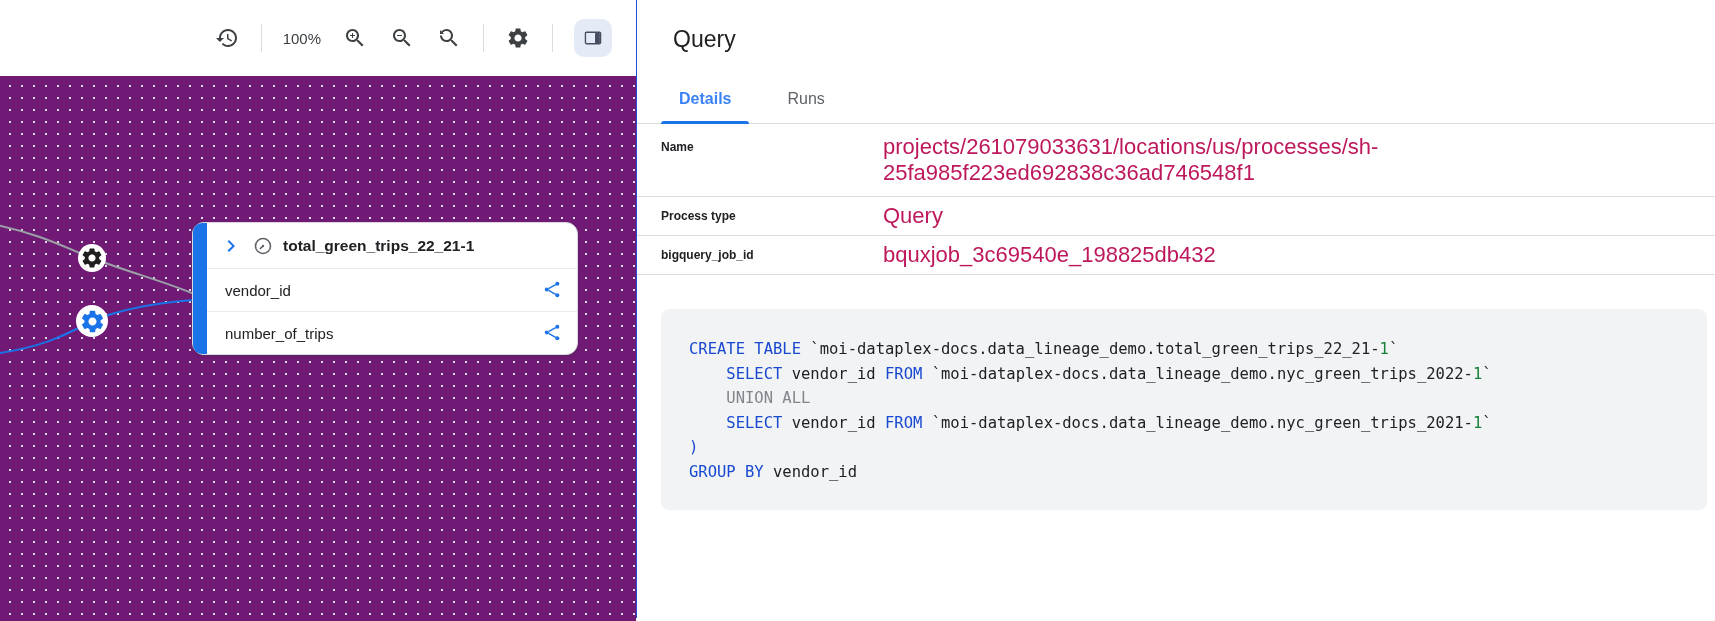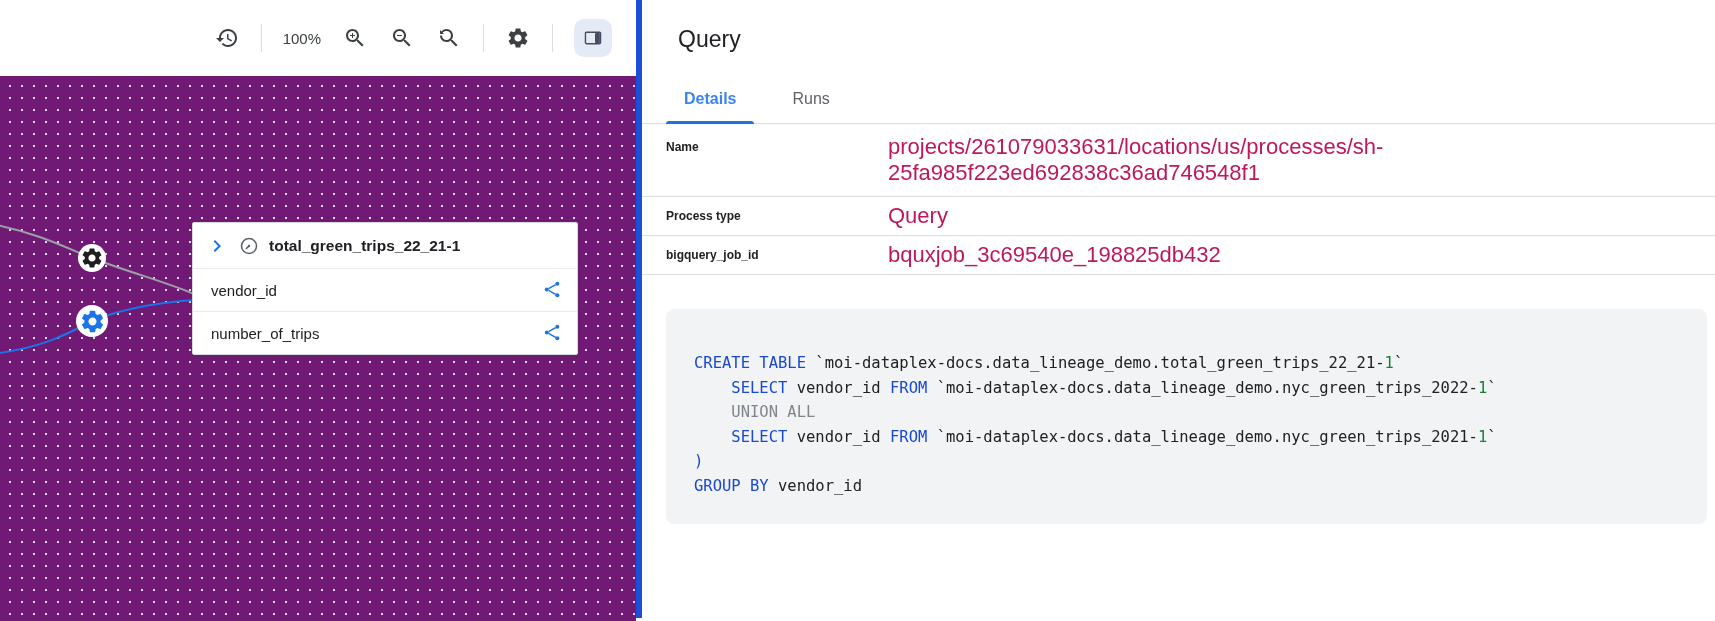--- a/index.html
+++ b/index.html
@@ -30,52 +30,52 @@
 
   .process-gear { position:absolute; background:#fff; border-radius:50%; padding:2px;
     display:flex; align-items:center; justify-content:center; cursor:pointer; }
   .process-gear svg { display:block; }
   .gear-dark { left:78px; top:168px; width:28px; height:28px; }
   .gear-dark svg { width:24px; height:24px; fill:#1f1f1f; }
   .gear-blue { left:76px; top:229px; width:32px; height:32px; }
   .gear-blue svg { width:27px; height:27px; fill:#1a73e8; }
 
   .node-card { position:absolute; left:192px; top:146px; width:386px; height:133px;
-    display:flex; background:#fff; border:1px solid #d6d9dd; border-radius:2px;
-    box-shadow:0 1px 2px rgba(60,64,67,.3), 0 1px 3px rgba(60,64,67,.15); cursor:pointer;flex-direction:column; }
+    display:flex; background:#fff; border:1px solid #d6d9dd; border-radius:12px;
+    box-shadow:0 1px 2px rgba(60,64,67,.3), 0 1px 3px rgba(60,64,67,.15); cursor:pointer; }
   .accent { width:14px; background:#1a73e8; border-radius:9px 0 0 9px; flex:none; }
   .card-body { flex:1; display:flex; flex-direction:column; min-width:0; }
   .card-header { height:46px; display:flex; align-items:center; gap:9px; padding:0 12px;
     border-bottom:1px solid #e8eaed; }
   .chevron-btn { background:none; border:none; padding:0; width:24px; height:24px; cursor:pointer; flex:none; }
   .chevron-btn .ic { fill:#1a73e8; }
   .node-title { font-size:15.5px; font-weight:600; color:#202124; white-space:nowrap; }
   .field-row { flex:1; display:flex; align-items:center; padding:0 14px 0 18px; font-size:15px; color:#202124; }
   .field-row + .field-row { border-top:1px solid #e8eaed; }
   .field-label { flex:1; }
   .lineage-btn { background:none; border:none; padding:0; width:22px; height:22px; cursor:pointer; flex:none; }
 
   
   .panel { position:absolute; left:636px; top:0; width:1079px; height:618px; background:#fff;
-    border-left:6px solid #1d4ed8; }
+    border-left:1px solid #1d4ed8; }
   .panel-title { margin:24px 0 0 36px; font-size:23px; line-height:30px; color:#202124; font-weight:400; }
   .tabs-bar { display:flex; gap:20px; margin-top:26px; padding-left:24px; border-bottom:1px solid #dadce0; }
   .tab { position:relative; padding:10px 18px 15px; font-size:16px; color:#5f6368; cursor:pointer; }
   .tab.active { color:#3b82f6; font-weight:600; }
   .tab.active::after { content:""; position:absolute; left:0; right:0; bottom:-1px; height:3px;
     background:#1a73e8; border-radius:3px 3px 0 0; }
 
   .detail-row { display:flex; align-items:flex-start; padding:0 24px; border-bottom:1px solid #dadce0; }
   .detail-label { width:222px; flex:none; font-size:12px; font-weight:600; color:#202124;
     padding:6px 8px 6px 0; line-height:26px; }
   .detail-value { font-size:22px; color:#be185d; line-height:26px; padding:6px 0; max-width:600px; }
   .detail-row.tall .detail-label, .detail-row.tall .detail-value { padding-top:10px; padding-bottom:10px; }
 
   .code-block { margin:34px 8px 0 24px; background:#f1f3f4; border-radius:8px;
-    padding:42px 24px 26px 28px; }
+    padding:28px 24px 26px 28px; }
   .code-line { font-family:"DejaVu Sans Mono","Liberation Mono",monospace; font-size:15.5px;
     line-height:24.5px; white-space:pre; color:#202124; }
   .tok-kw  { color:#1948d1; }
   .tok-fn  { color:#c01a8f; }
   .tok-num { color:#188038; }
   .tok-gr  { color:#80868b; }
   .tok-id  { color:#202124; }
 </style>
 </head>
 <body>

